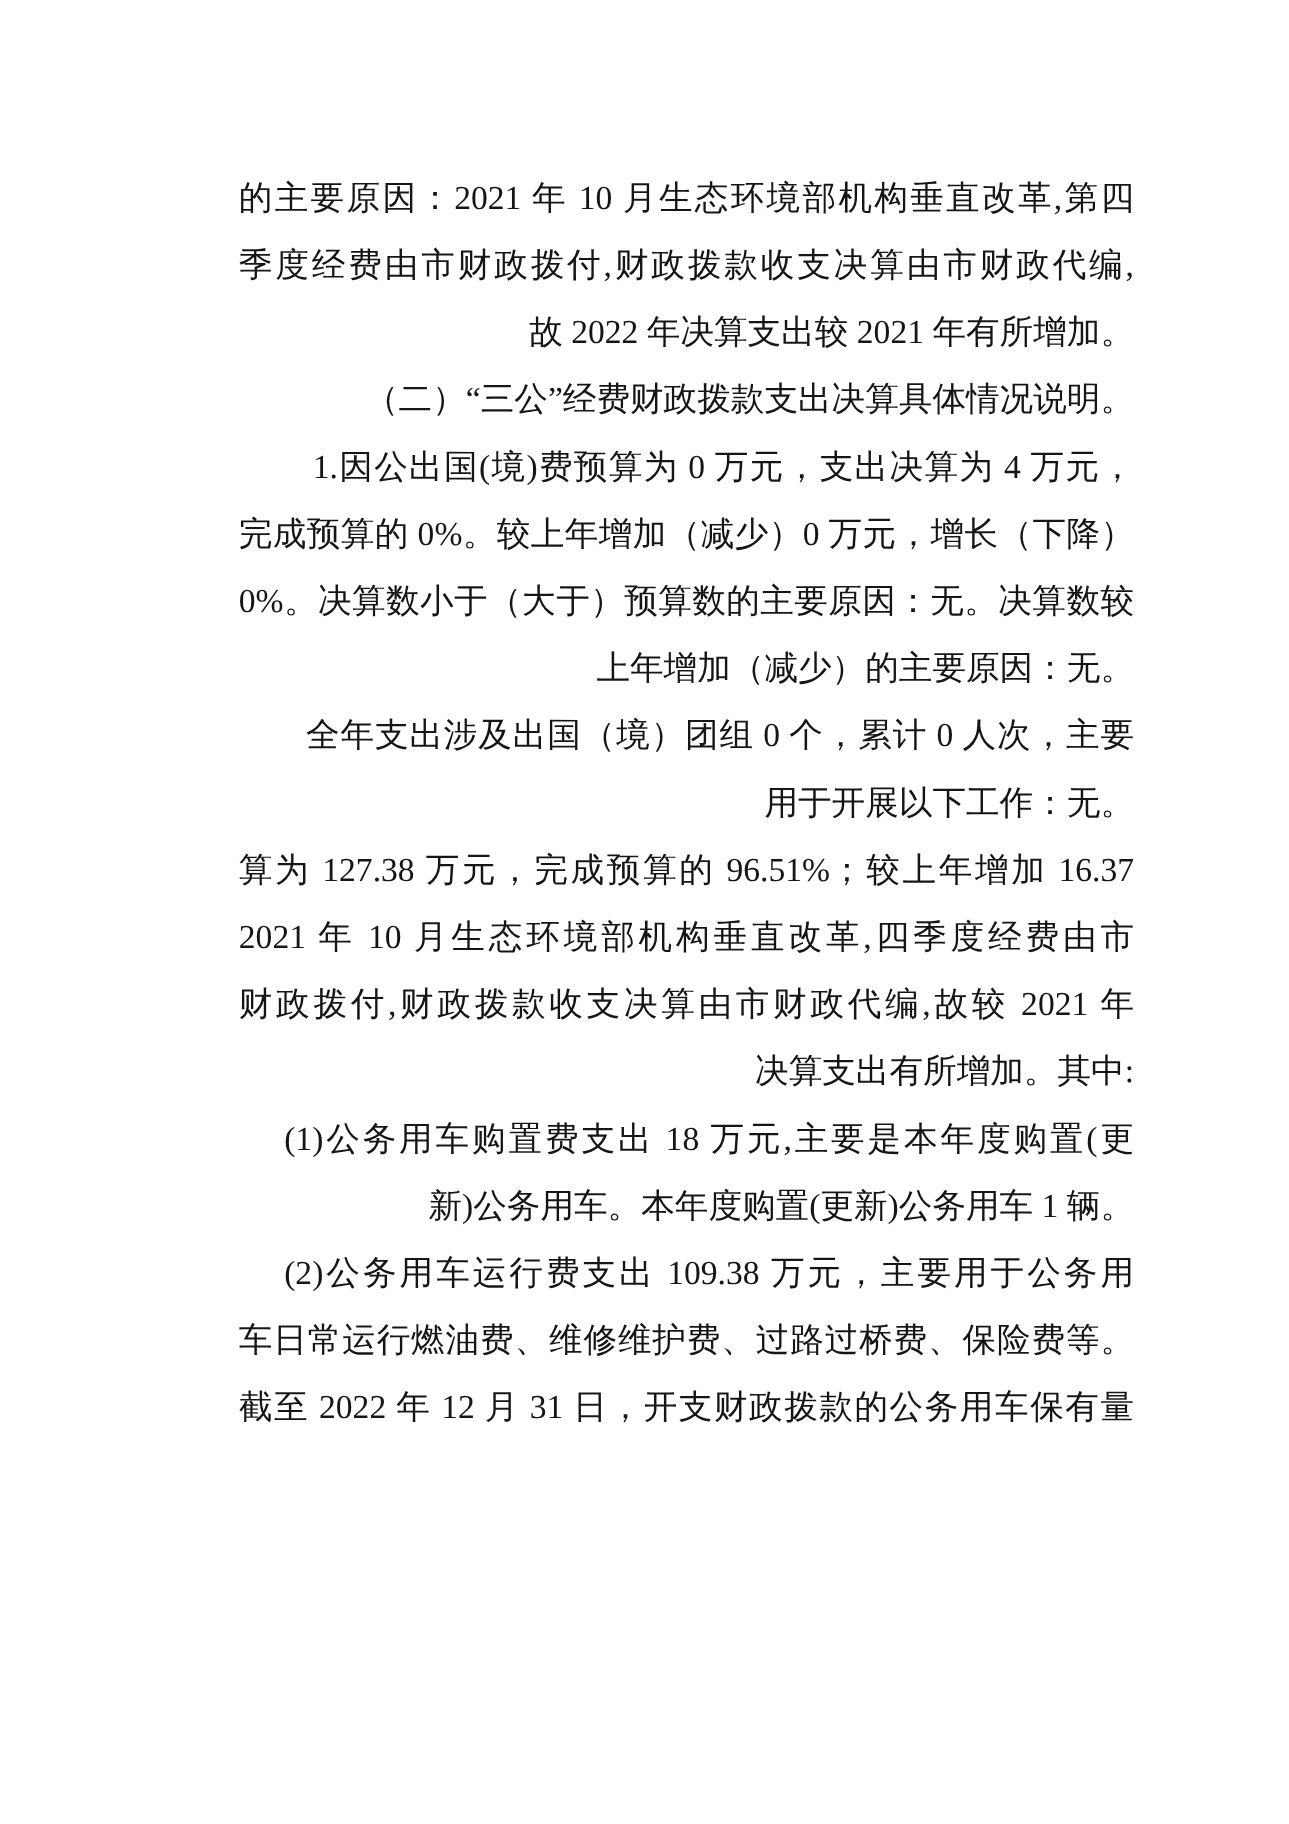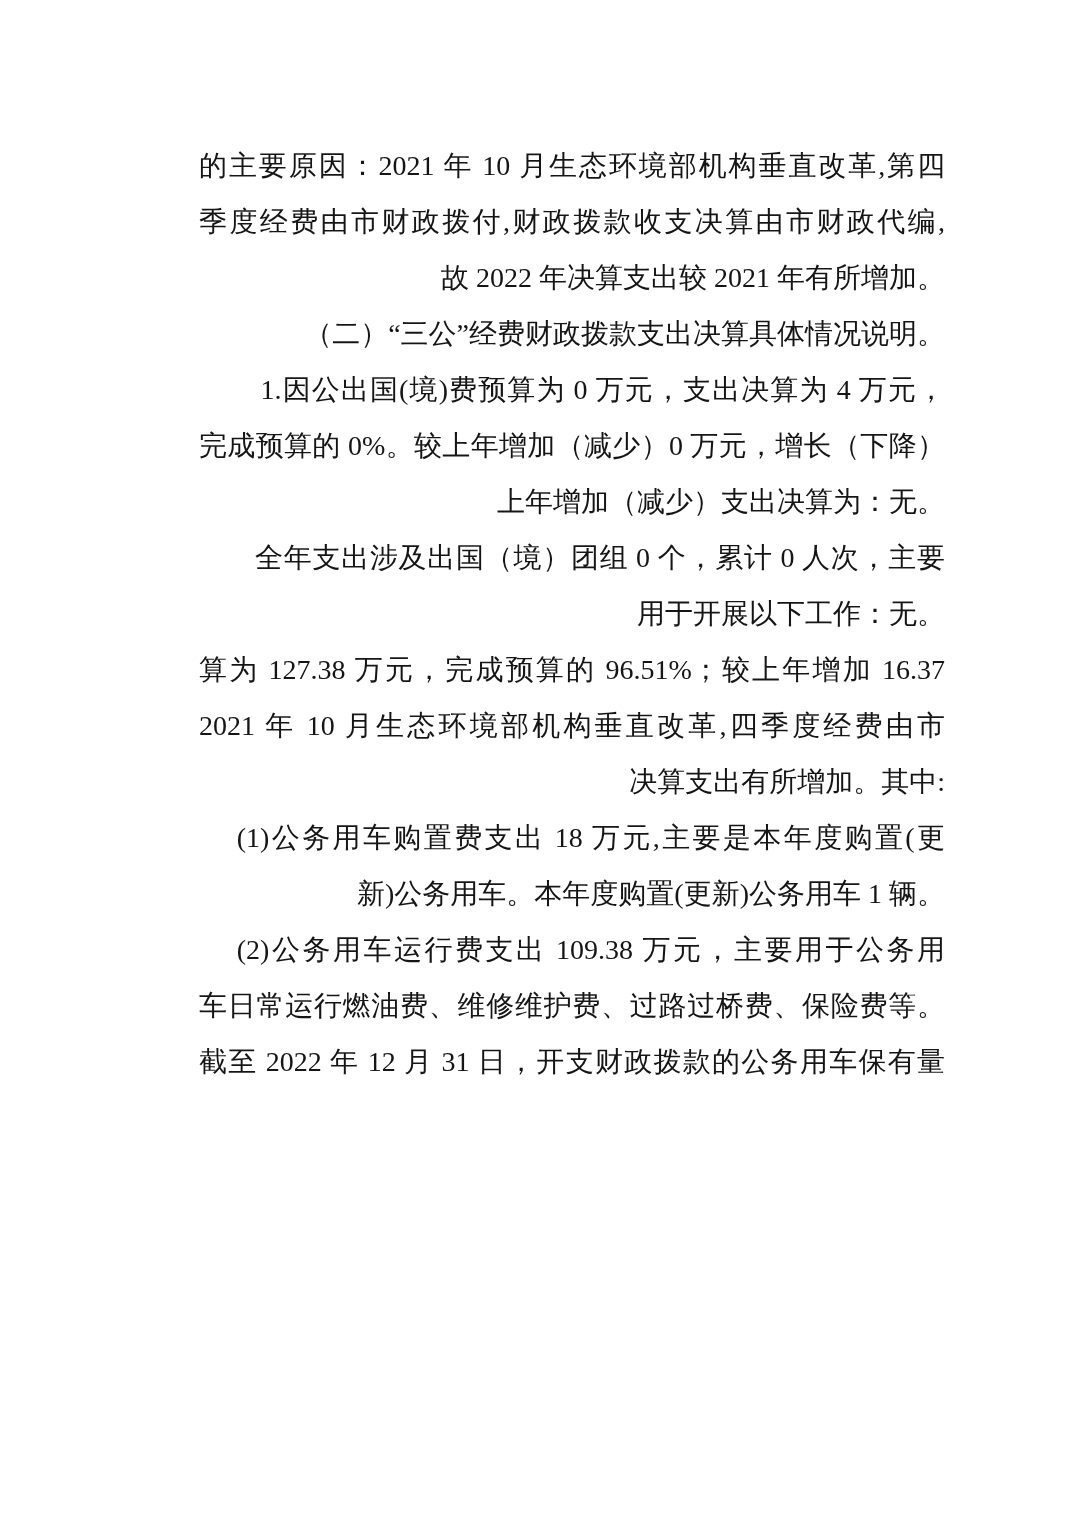--- a/index.html
+++ b/index.html
@@ -53,25 +53,27 @@
 <body>
 
 <div class="page">
   <div class="doc">
     <div class="line just">的主要原因：2021 年 10 月生态环境部机构垂直改革,第四</div>
     <div class="line just">季度经费由市财政拨付,财政拨款收支决算由市财政代编,</div>
     <div class="line">故 2022 年决算支出较 2021 年有所增加。</div>
     <div class="line ind">（二）“三公”经费财政拨款支出决算具体情况说明。</div>
     <div class="line just ind-num">1.因公出国(境)费预算为 0 万元，支出决算为 4 万元，</div>
     <div class="line just">完成预算的 0%。较上年增加（减少）0 万元，增长（下降）</div>
-    <div class="line">上年增加（减少）支出决算为：无。</div>
+    <div class="line just">0%。决算数小于（大于）预算数的主要原因：无。决算数较</div>
+    <div class="line">上年增加（减少）的主要原因：无。</div>
     <div class="line just ind">全年支出涉及出国（境）团组 0 个，累计 0 人次，主要</div>
     <div class="line">用于开展以下工作：无。</div>
     <div class="line just">算为 127.38 万元，完成预算的 96.51%；较上年增加 16.37</div>
     <div class="line just">2021 年 10 月生态环境部机构垂直改革,四季度经费由市</div>
+    <div class="line just">财政拨付,财政拨款收支决算由市财政代编,故较 2021 年</div>
     <div class="line">决算支出有所增加。其中:</div>
     <div class="line just ind-paren">(1)公务用车购置费支出 18 万元,主要是本年度购置(更</div>
     <div class="line">新)公务用车。本年度购置(更新)公务用车 1 辆。</div>
     <div class="line just ind-paren">(2)公务用车运行费支出 109.38 万元，主要用于公务用</div>
     <div class="line just">车日常运行燃油费、维修维护费、过路过桥费、保险费等。</div>
     <div class="line just">截至 2022 年 12 月 31 日，开支财政拨款的公务用车保有量</div>
   </div>
   <div class="footer">25</div>
 </div>
 

